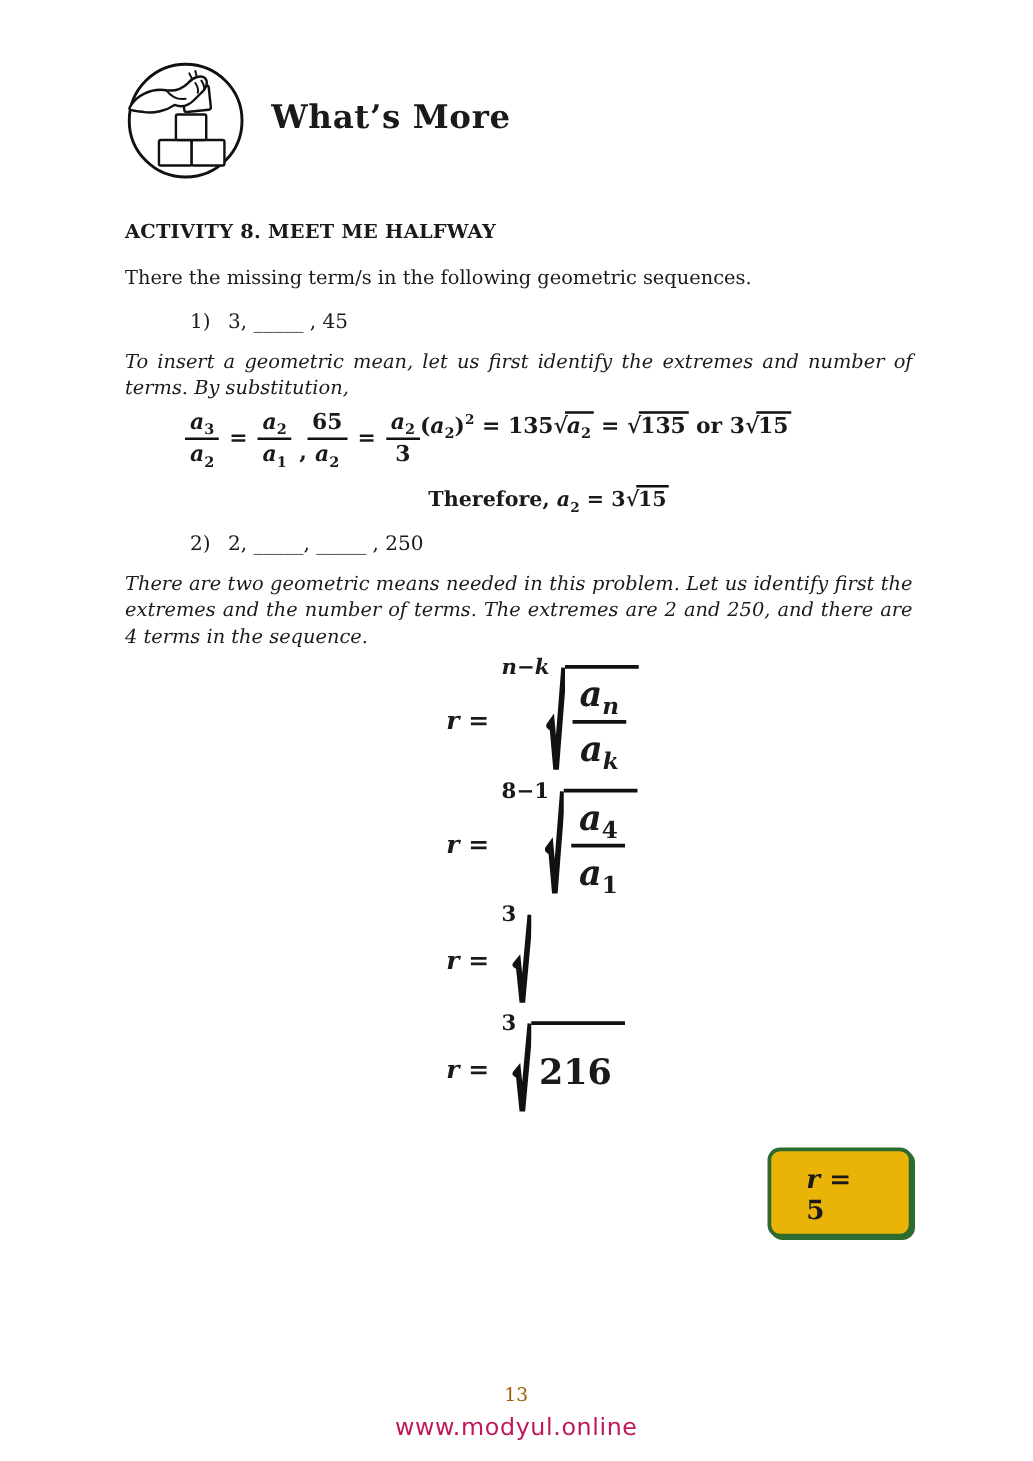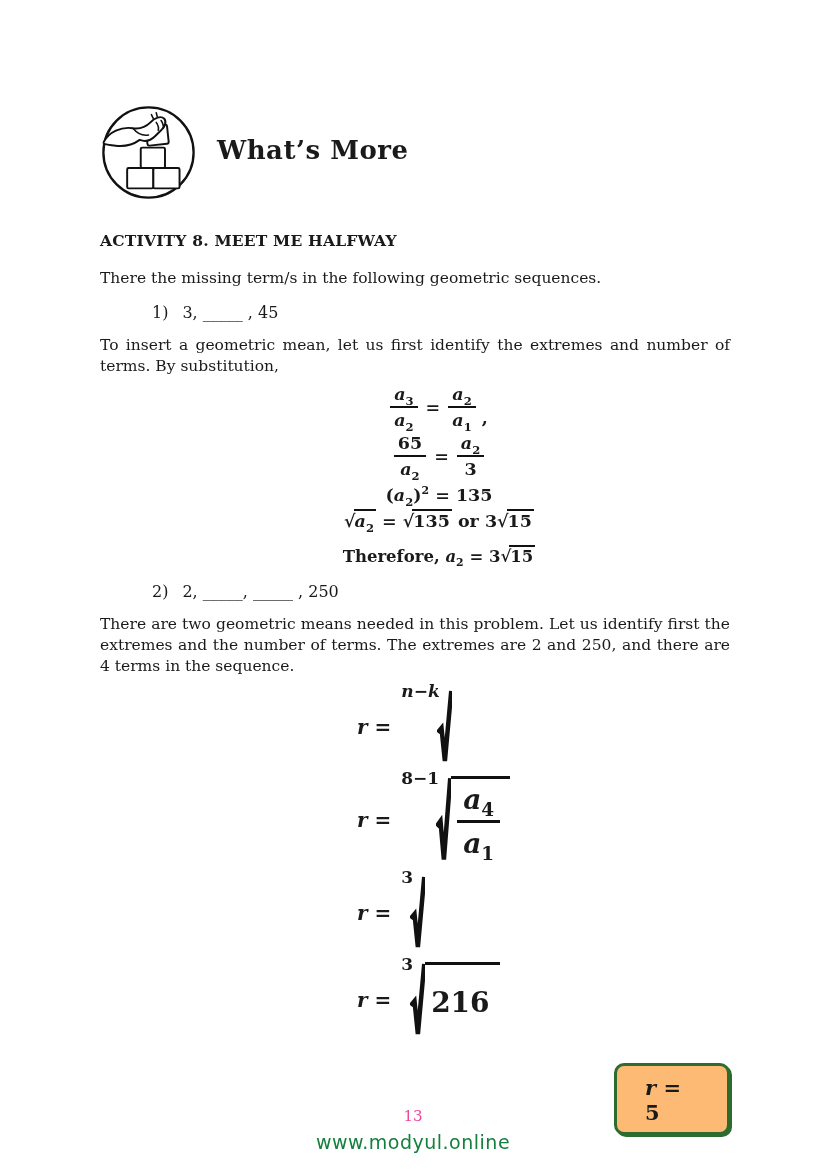--- a/index.html
+++ b/index.html
@@ -4,39 +4,39 @@
 <style>
   html,body{margin:0;padding:0;background:#ffffff;}
   .page{
     position:relative;
     width:826px;height:1169px;
     background:#fff;
     color:#1a1a1a;
     font-family:"DejaVu Serif","Liberation Serif",serif;
     overflow:hidden;
   }
-  .content{padding:104px 96px 0 100px;}
+  .content{padding:48px 96px 0 100px;}
 
   
   .wm-header{display:flex;align-items:center;}
   .icon-circle{width:97px;height:97px;flex:none;}
   .wm-title{font-size:26px;font-weight:bold;margin:0 0 6px 20px;letter-spacing:.5px;}
 
   
   .activity-heading{margin:30px 0 0 0;font-size:15.5px;font-weight:bold;letter-spacing:.2px;}
   .intro{margin:19px 0 0 0;font-size:15.5px;}
   .item{margin:16px 0 0 0;padding-left:52px;font-size:16px;}
   .item .lbl{margin-right:14px;}
-  .bodypar{margin:13px 0 0 0;font-size:15.5px;line-height:1.36;text-align:justify;}
+  .bodypar{margin:13px 0 0 0;font-size:15.5px;line-height:1.36;text-align:justify;font-style:italic;}
 
   
   .mi{font-style:italic;}
   sub{font-size:66%;line-height:0;}
   sup{font-size:62%;line-height:0;}
-  .mathA{margin-top:4px;padding-left:48px;display:flex;flex-direction:column;align-items:center;font-weight:bold;font-size:17.5px;}
+  .mathA{margin-top:4px;padding-left:48px;display:flex;flex-direction:row;font-weight:bold;font-size:17.5px;}
   .mrow{display:flex;align-items:center;gap:8px;margin-top:3px;}
   .frac{display:inline-flex;flex-direction:column;text-align:center;}
   .frac .num{border-bottom:2px solid #111;padding:0 4px 2px;}
   .frac .den{padding:2px 4px 0;}
   .tail-comma{align-self:center;transform:translateY(11px);margin-left:-2px;}
   .mline{margin-top:6px;text-align:center;font-weight:bold;font-size:17.5px;}
   .sq{white-space:nowrap;}
   .sq .rsym{letter-spacing:-2px;}
   .sq .ov{border-top:2px solid #111;padding:0 2px 0 1px;}
 
@@ -53,27 +53,27 @@
   .rc{border-top:3px solid #111;padding:4px 10px 2px 6px;display:flex;align-items:center;font-size:28px;}
   .bigfrac{display:inline-flex;flex-direction:column;text-align:center;}
   .bigfrac .num{border-bottom:3px solid #111;padding:0 6px 4px;}
   .bigfrac .den{padding-top:4px;padding-bottom:1px;}
 
   
   .result-box{
     display:inline-block;margin:26px 0 0 257px;
     border:3px solid #2e6b2e;border-radius:10px;
     box-shadow:2px 2px 0 #2e6b2e;
-    padding:9px 28px 7px;background:#fdba74;
+    padding:9px 28px 7px;background:#eab308;
     font-size:21px;font-weight:bold;
   }
 
   
   .footer{position:absolute;left:0;right:0;bottom:16px;text-align:center;}
-  .page-number{font-size:15px;color:#ec4899;margin-bottom:6px;}
+  .page-number{font-size:15px;color:#a16207;margin-bottom:6px;}
   .watermark{font-family:"DejaVu Sans","Liberation Sans",sans-serif;font-size:19px;color:#c9c9c9;letter-spacing:.5px;}
 </style>
 </head>
 <body>
 
 <div class="page">
   <div class="content">
 
     <div class="wm-header">
       <div class="icon-circle">
@@ -154,20 +154,26 @@
 
     <div class="mathB">
 
       <div class="meq">
         <span class="req"><span class="mi">r</span> <span>=</span></span>
         <span class="nroot">
           <sup class="idx it">n−k</sup>
           <svg class="rs" viewBox="0 0 20 100" preserveAspectRatio="none">
               <path d="M1 58 L6 52 L10.5 96 L19 2.5" fill="none" stroke="#111" stroke-width="6"></path>
             </svg>
+          <span class="rc">
+            <span class="bigfrac">
+              <span class="num"><span class="mi">a</span><sub class="mi">n</sub></span>
+              <span class="den"><span class="mi">a</span><sub class="mi">k</sub></span>
+            </span>
+          </span>
         </span>
       </div>
 
       <div class="meq">
         <span class="req"><span class="mi">r</span> <span>=</span></span>
         <span class="nroot">
           <sup class="idx">8−1</sup>
           <svg class="rs" viewBox="0 0 20 100" preserveAspectRatio="none">
               <path d="M1 58 L6 52 L10.5 96 L19 2.5" fill="none" stroke="#111" stroke-width="6"></path>
             </svg>
@@ -205,15 +211,15 @@
 
       <div class="result-box" style="border-color: rgb(46, 107, 46); box-shadow: rgb(46, 107, 46) 2px 2px 0px;">
         <span class="mi">r</span><span> = </span><span>5</span>
       </div>
     </div>
 
   </div>
 
   <div class="footer">
     <div class="page-number">13</div>
-    <div class="watermark" style="color: #15803d;">www.modyul.online</div>
+    <div class="watermark" style="color: #be185d;">www.modyul.online</div>
   </div>
 </div>
 
 </body></html>

